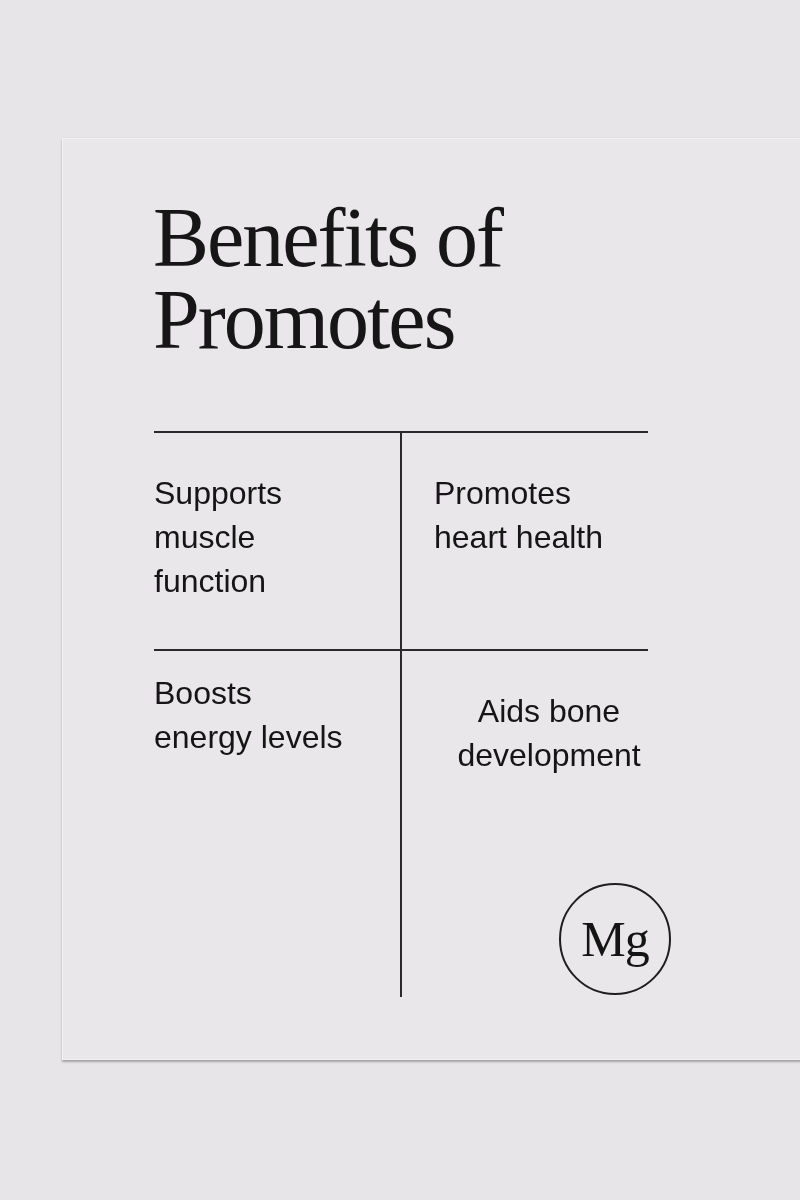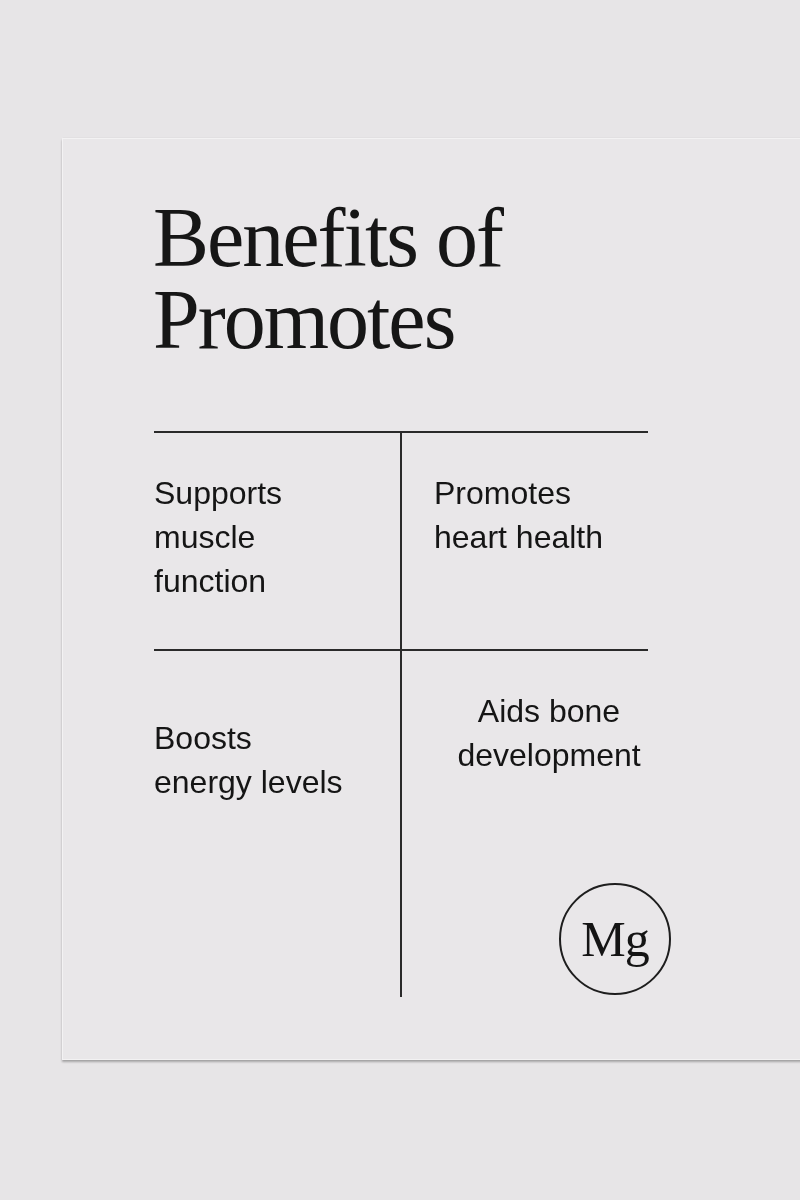--- a/index.html
+++ b/index.html
@@ -85,21 +85,21 @@
 
   <div class="hline" style="left:91px; top:292px; width:494px;"></div>
   <div class="hline" style="left:91px; top:510px; width:494px;"></div>
   <div class="vline" style="left:337px; top:292px; height:566px;"></div>
 
   <div class="cell" style="left:91px; top:332px;">Supports
 muscle
 function</div>
   <div class="cell" style="left:371px; top:332px;">Promotes
 heart health</div>
-  <div class="cell" style="left:91px; top:577px;">Boosts
+  <div class="cell" style="left:91px; top:532px;">Boosts
 energy levels</div>
   <div class="cell" style="left:371px; top:550px;text-align:center;">Aids bone
 development</div>
 
   <div class="mg-badge">
     <span>Mg</span>
   </div>
 </div>
 
 </body></html>

